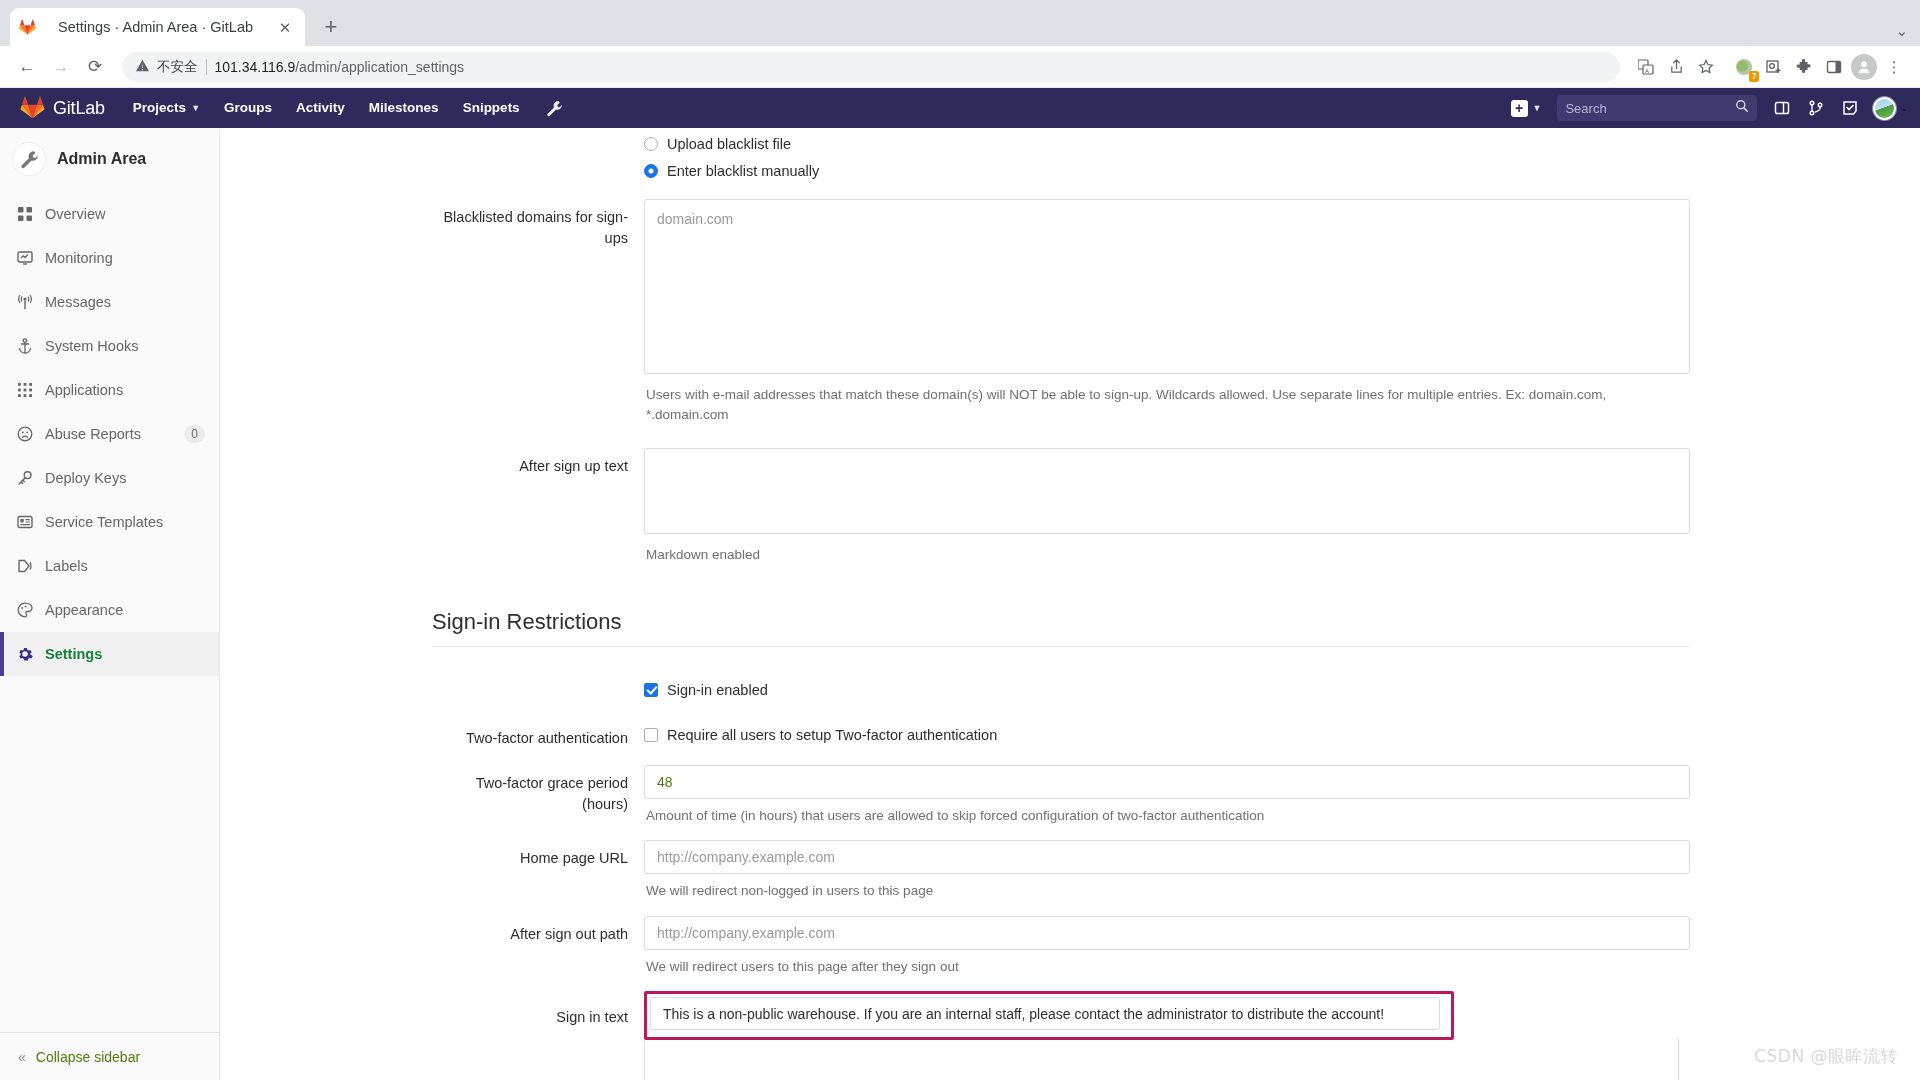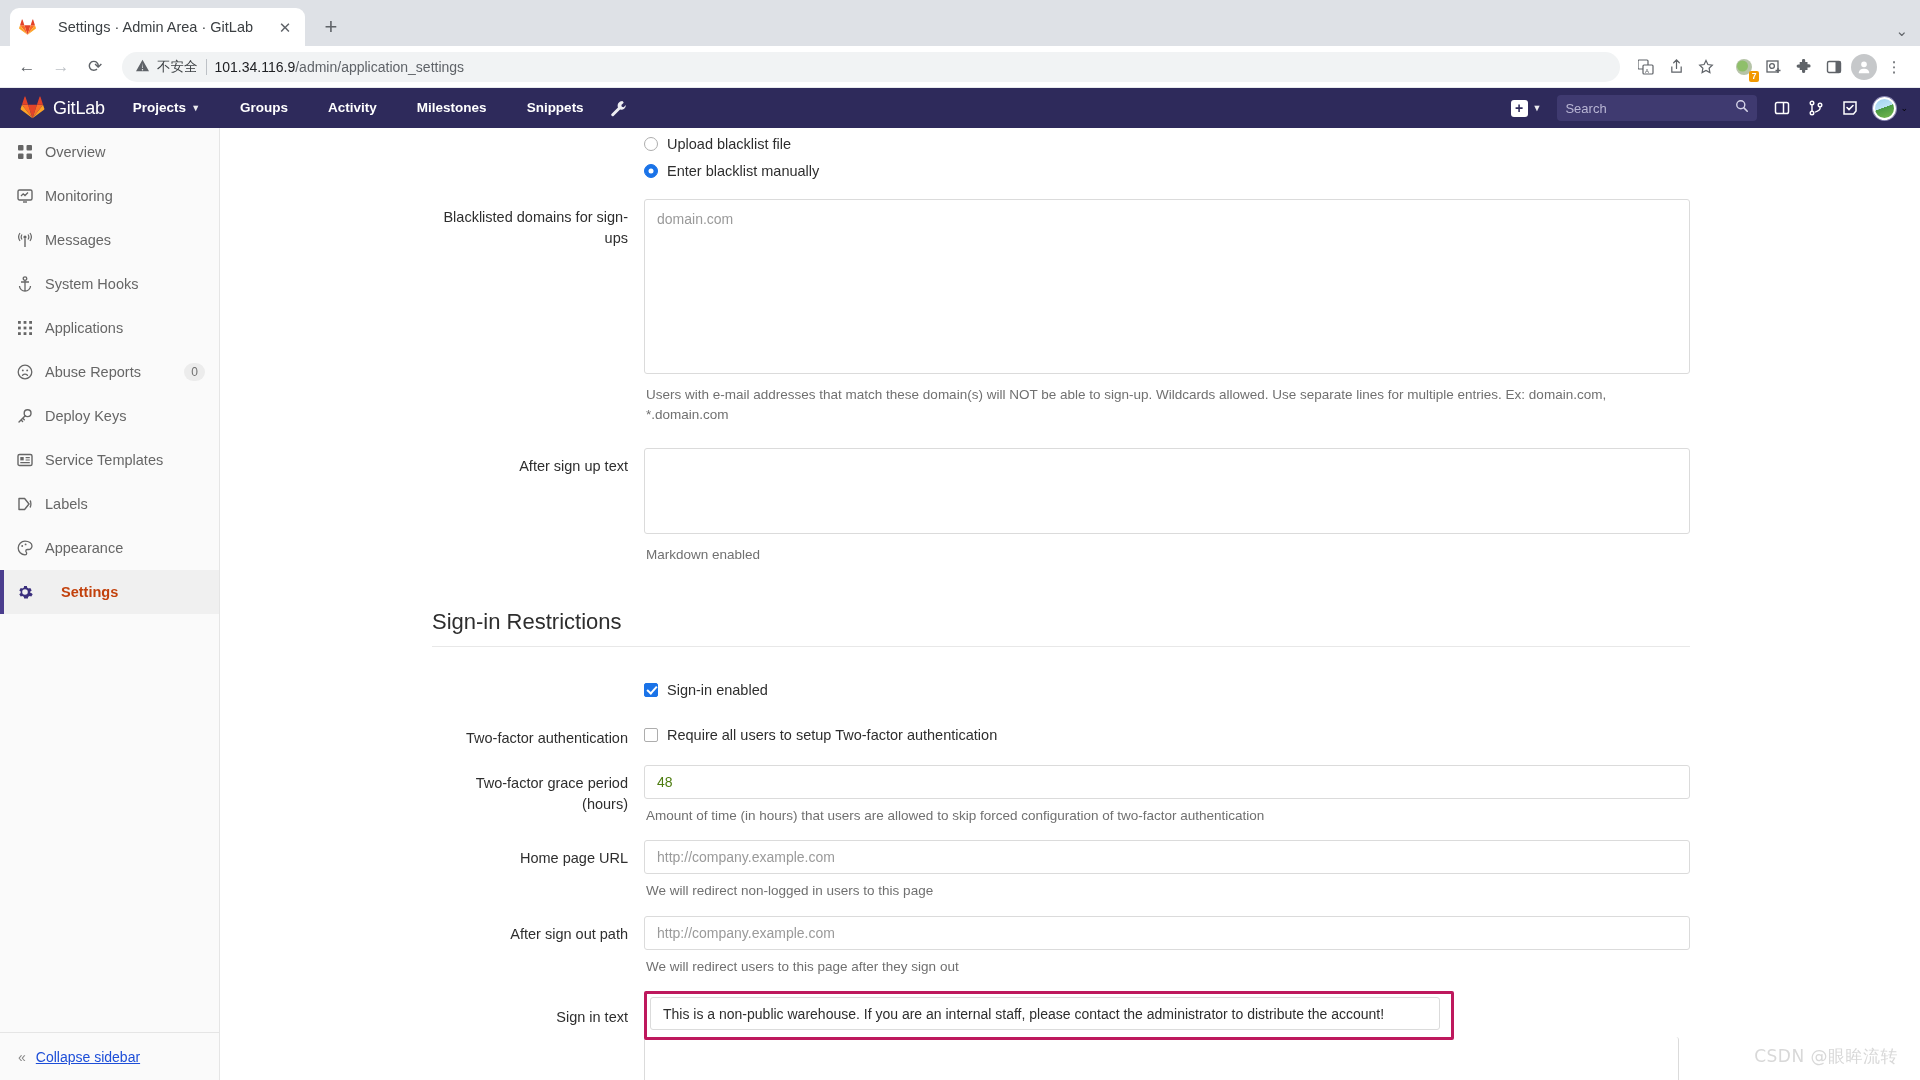--- a/index.html
+++ b/index.html
@@ -72,21 +72,21 @@
   }
 
   
   .gl-navbar {
     height: 40px; background: #2e2a5b; display: flex; align-items: center;
     padding: 0 12px; gap: 0;
   }
   .gl-logo-wrap { display: flex; align-items: center; gap: 8px; padding: 0 16px 0 8px; }
   .gl-logo { width: 25px; height: 24px; }
   .gl-brand { color: #fff; font-size: 18px; font-weight: 500; letter-spacing: -0.2px; }
-  .gl-nav-items { display: flex; align-items: center; gap: 16px; }
+  .gl-nav-items { display: flex; align-items: center; gap: 0; }
   .gl-nav-item {
     color: #fff; font-size: 13.5px; font-weight: 600; padding: 0 12px;
     line-height: 40px; display: flex; align-items: center; gap: 5px;
   }
   .gl-caret { font-size: 9px; opacity: .9; }
   .gl-wrench { margin-left: 14px; color: #fff; opacity: .92; display:flex; align-items:center; }
   .gl-right { margin-left: auto; display: flex; align-items: center; gap: 4px; }
   .gl-plus-btn {
     display: flex; align-items: center; gap: 5px; color: #fff; padding: 0 6px;
   }
@@ -132,32 +132,32 @@
     display: flex; align-items: center; gap: 12px;
     height: 44px; padding: 0 14px 0 16px; color: #666; position: relative;
   }
   .sb-item .sb-ico { width: 17px; height: 17px; flex: 0 0 17px; display: flex; align-items: center; justify-content: center; }
   .sb-label { font-size: 14.5px; color: #666; flex: 1; }
   .sb-item.active { background: #f0f0f0; }
   .sb-item.active::before {
     content: ""; position: absolute; left: 0; top: 0; bottom: 0;
     width: 4px; background: #4b3e8e;
   }
-  .sb-item.active .sb-label { color: #c2410c; font-weight: 700; margin-left: 16px; }
+  .sb-item.active .sb-label { color: #15803d; font-weight: 700; }
   .sb-item.active .sb-ico { color: #3b2f7d; }
   .sb-count {
     font-size: 12px; color: #707070; background: #ececec;
     border-radius: 9px; padding: 1px 7px; line-height: 16px;
   }
   .sb-footer {
     border-top: 1px solid #e5e5e5; height: 48px;
     display: flex; align-items: center; gap: 10px; padding: 0 18px;
     color: #666;
   }
-  .sb-footer-label { font-size: 14px; color: #1d4ed8; text-decoration: underline; }
+  .sb-footer-label { font-size: 14px; color: #4d7c0f; }
   .chev-dbl { font-size: 14px; color: #888; }
 
   
   .content {
     flex: 1; background: #fff; overflow: hidden; position: relative;
     padding: 0 0 0 0;
   }
   .content-inner { padding: 0 230px 0 210px; }
 
   .form-row { display: flex; margin-bottom: 0; }
@@ -397,20 +397,28 @@
     <div class="gl-user">
       <span class="gl-user-avatar"></span>
       <span class="gl-caret">⌄</span>
     </div>
   </div>
 </div>
 
 <div class="app">
 
   <div class="sidebar">
+    <div class="sb-header">
+      <span class="sb-avatar">
+        <svg width="19" height="19" viewBox="0 0 16 16">
+            <path fill="#777" d="M11.6 1a4.4 4.4 0 00-4.1 6L1.6 12.9a1.4 1.4 0 102 2l5.9-5.9A4.4 4.4 0 0015 4.6l-2.2 2.2-1.7-.4-.4-1.7L12.9 2.5A4.4 4.4 0 0011.6 1z"></path>
+          </svg>
+      </span>
+      <span class="sb-title">Admin Area</span>
+    </div>
 
     <div class="sb-list">
 
       <div class="sb-item">
         <span class="sb-ico">
           <svg width="16" height="16" viewBox="0 0 16 16" fill="currentColor">
               <rect x="1" y="1" width="5.5" height="5.5" rx="1"></rect>
               <rect x="9.5" y="1" width="5.5" height="5.5" rx="1"></rect>
               <rect x="1" y="9.5" width="5.5" height="5.5" rx="1"></rect>
               <rect x="9.5" y="9.5" width="5.5" height="5.5" rx="1"></rect>

